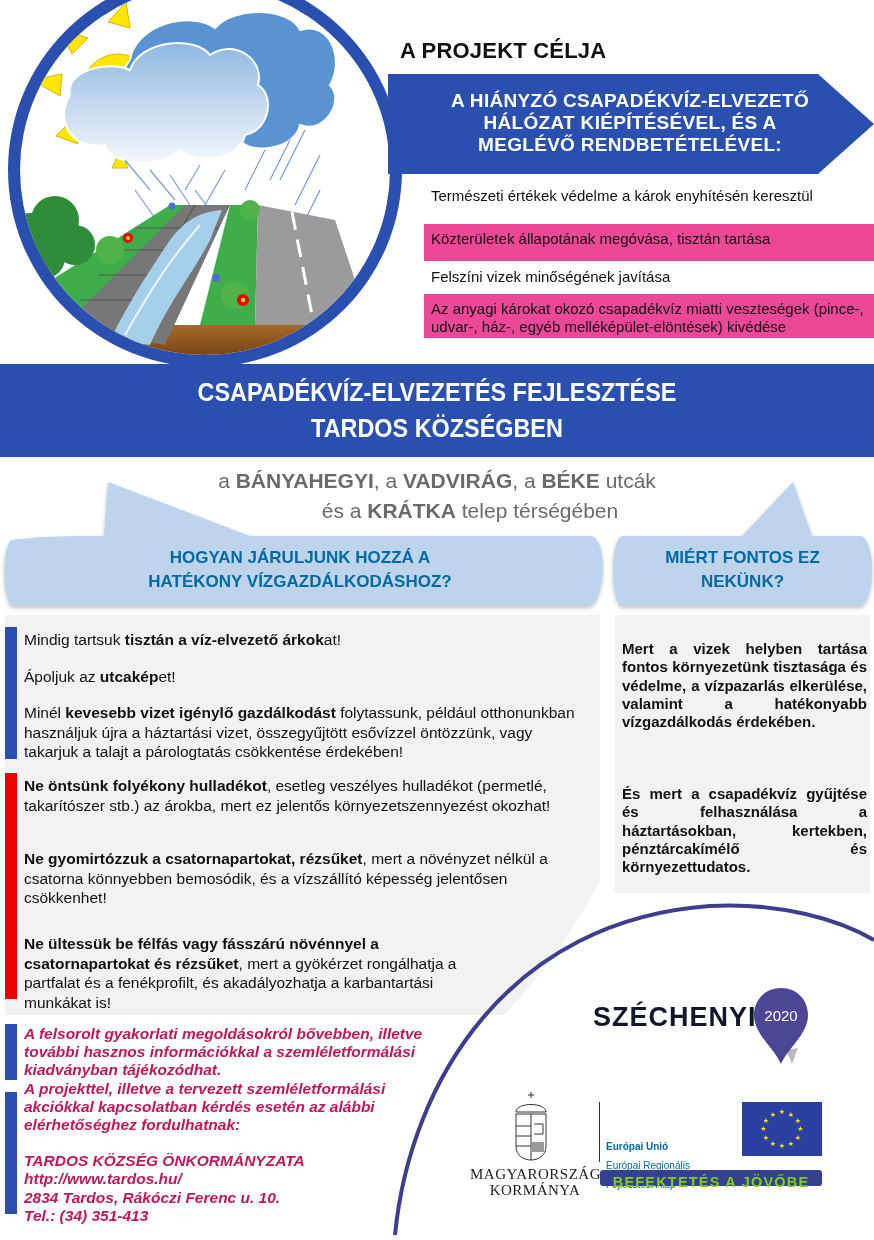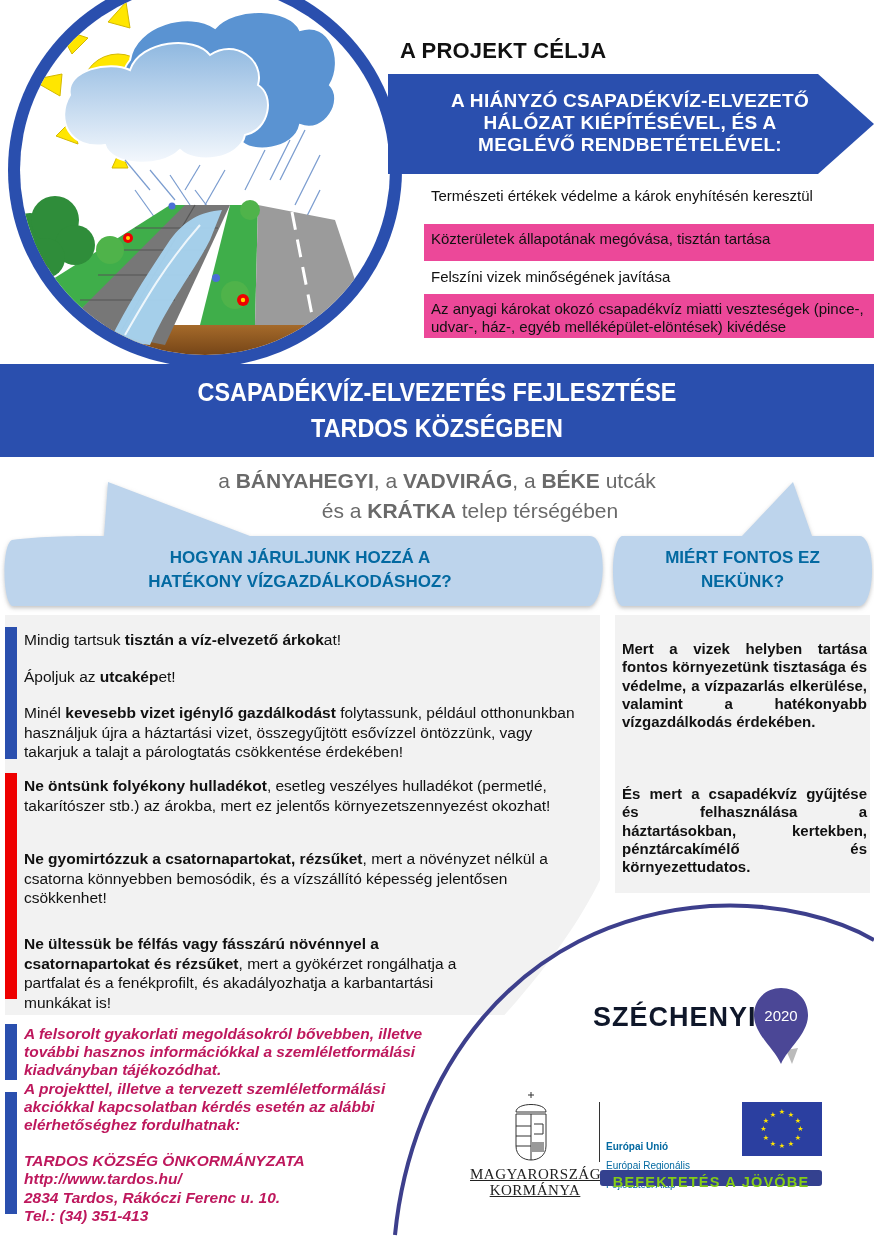--- a/index.html
+++ b/index.html
@@ -51,21 +51,21 @@
   #footer-text { left: 24px; top: 1025px; width: 400px; font-size: 15.5px; line-height: 18.2px; color: #be185d; font-style: italic; font-weight: bold; }
   #footer-text .gap { height: 18px; }
 
   
   #arc { left: 380px; top: 880px; width: 494px; height: 360px; }
 
   
   #szechenyi-text { left: 593px; top: 1002px; font-size: 27px; font-weight: bold; color: #0f172a; letter-spacing: 1px; }
   #szechenyi-pin { left: 752px; top: 986px; width: 58px; height: 80px; }
   #gov-crest { left: 510px; top: 1090px; width: 42px; height: 72px; }
-  #gov-text { left: 470px; top: 1166px; width: 130px; text-align: center; font-family: "Liberation Serif", serif; font-size: 15px; line-height: 16px; color: #222; letter-spacing: 0.5px; text-decoration: underline; }
+  #gov-text { left: 470px; top: 1166px; width: 130px; text-align: center; font-family: "Liberation Serif", serif; font-size: 15px; line-height: 16px; color: #222; letter-spacing: 0.5px; }
   #eu-divider { left: 599px; top: 1102px; width: 1px; height: 60px; background: #333; }
   #eu-text { left: 606px; top: 1102px; font-size: 10px; line-height: 19px; color: #0369a1; margin-top: 35px; }
   #eu-text .b { font-weight: bold; }
   #eu-flag { left: 742px; top: 1102px; width: 80px; height: 54px; }
   #invest-badge { left: 600px; top: 1170px; width: 222px; height: 16px; background: #34418f; border-radius: 3px; color: #84cc16; font-weight: bold; font-size: 14.5px; letter-spacing: 1.2px; text-align: center; line-height: 25px; }
 </style>
 </head>
 <body>
 
 <svg id="hero-art" class="abs" viewBox="0 0 430 365">

